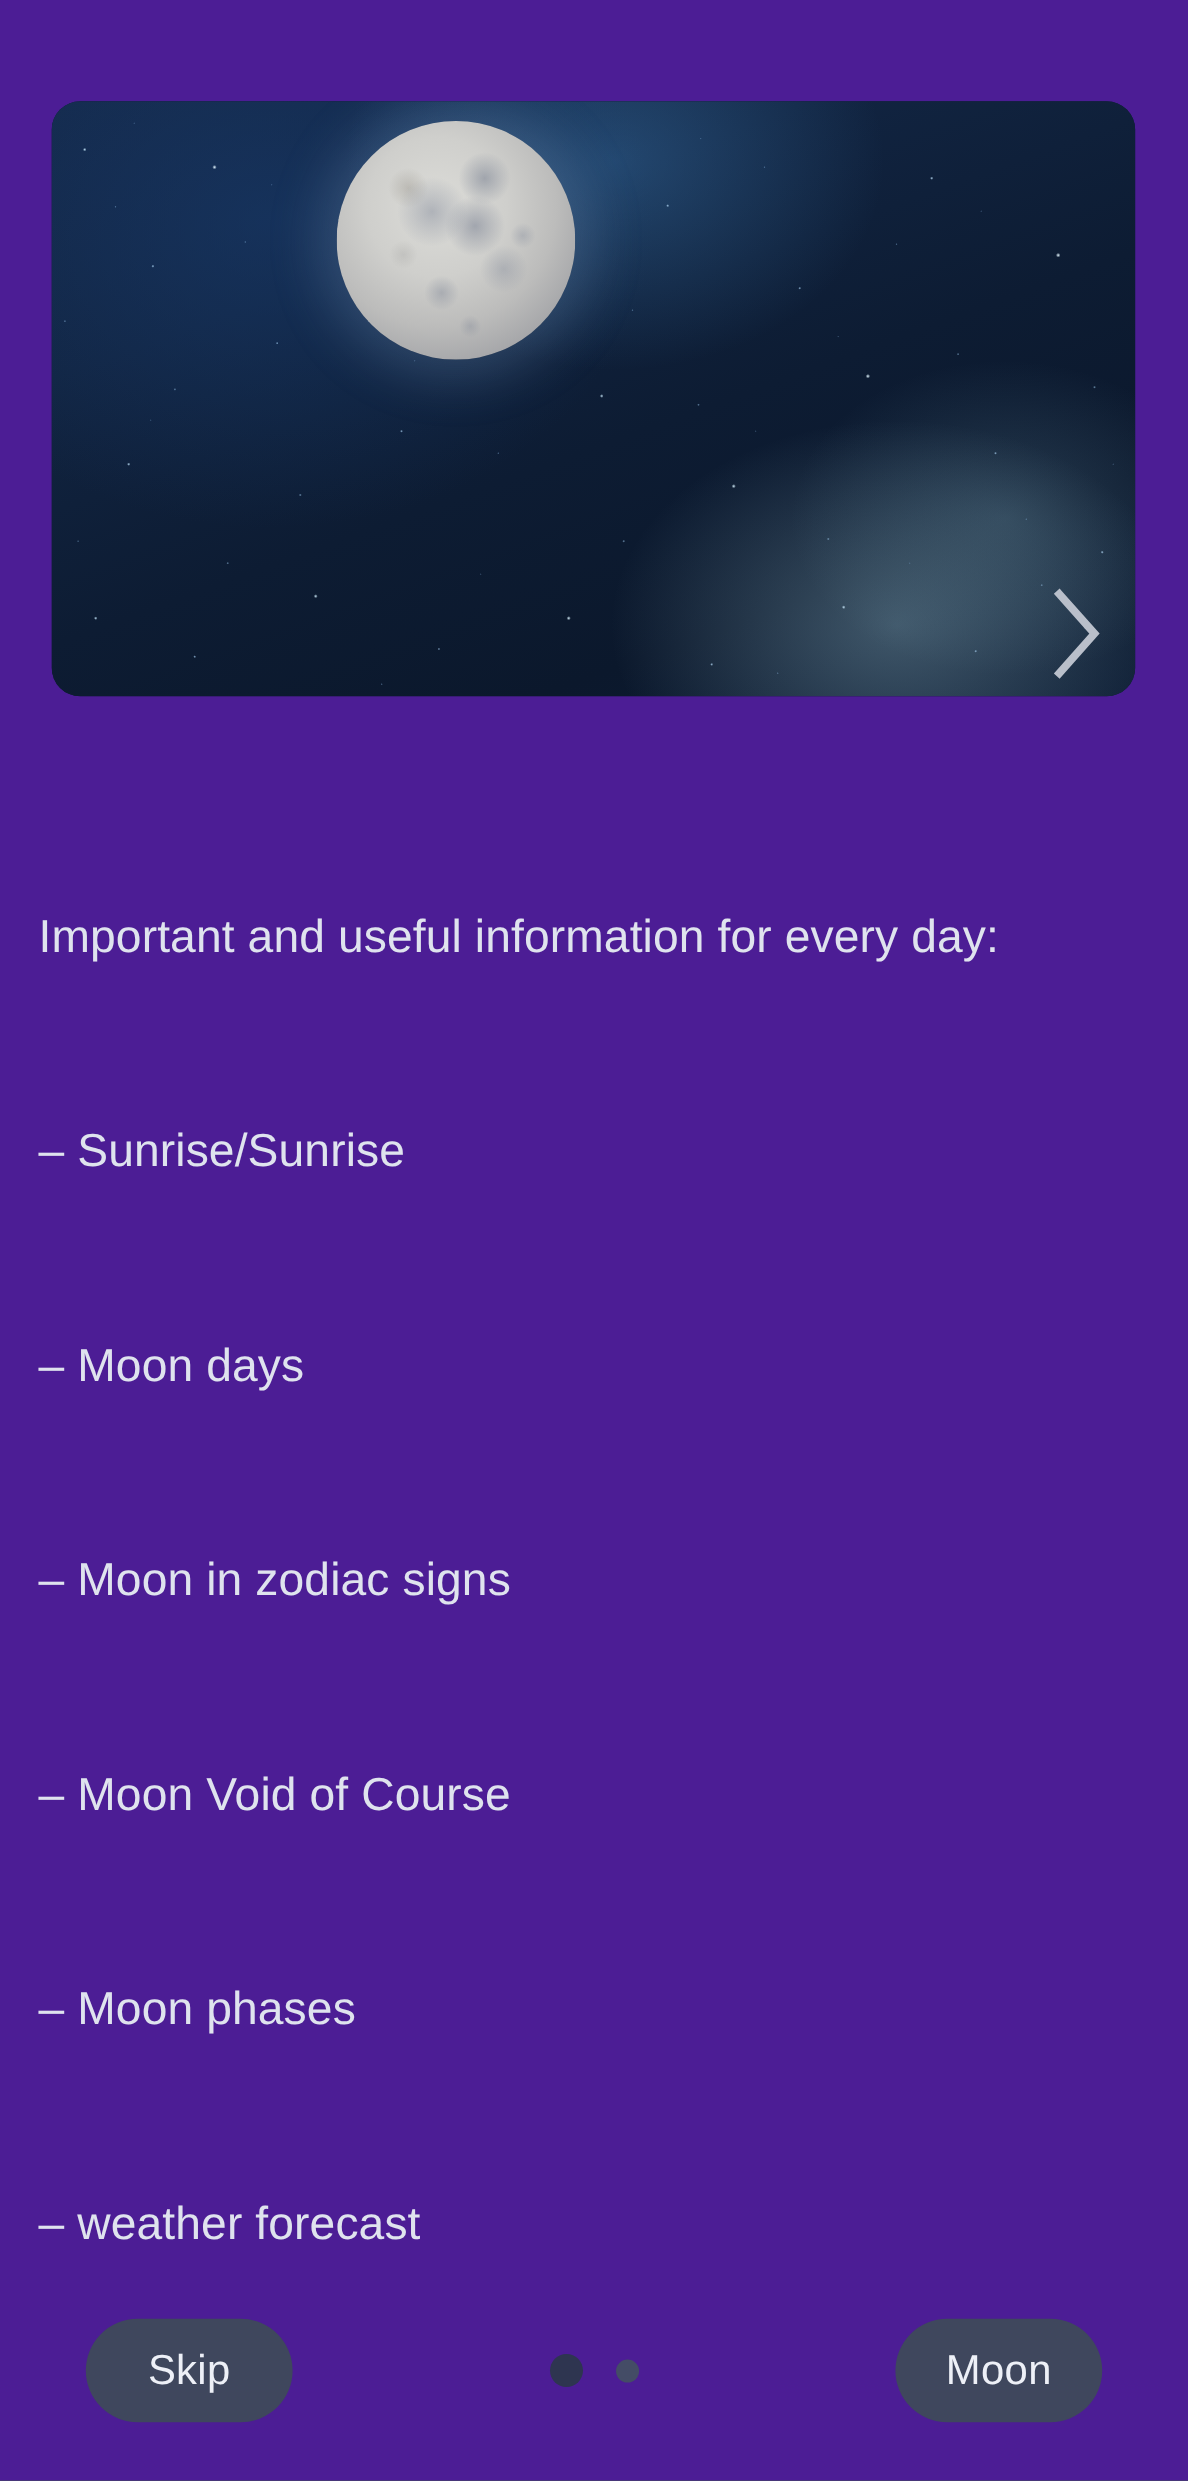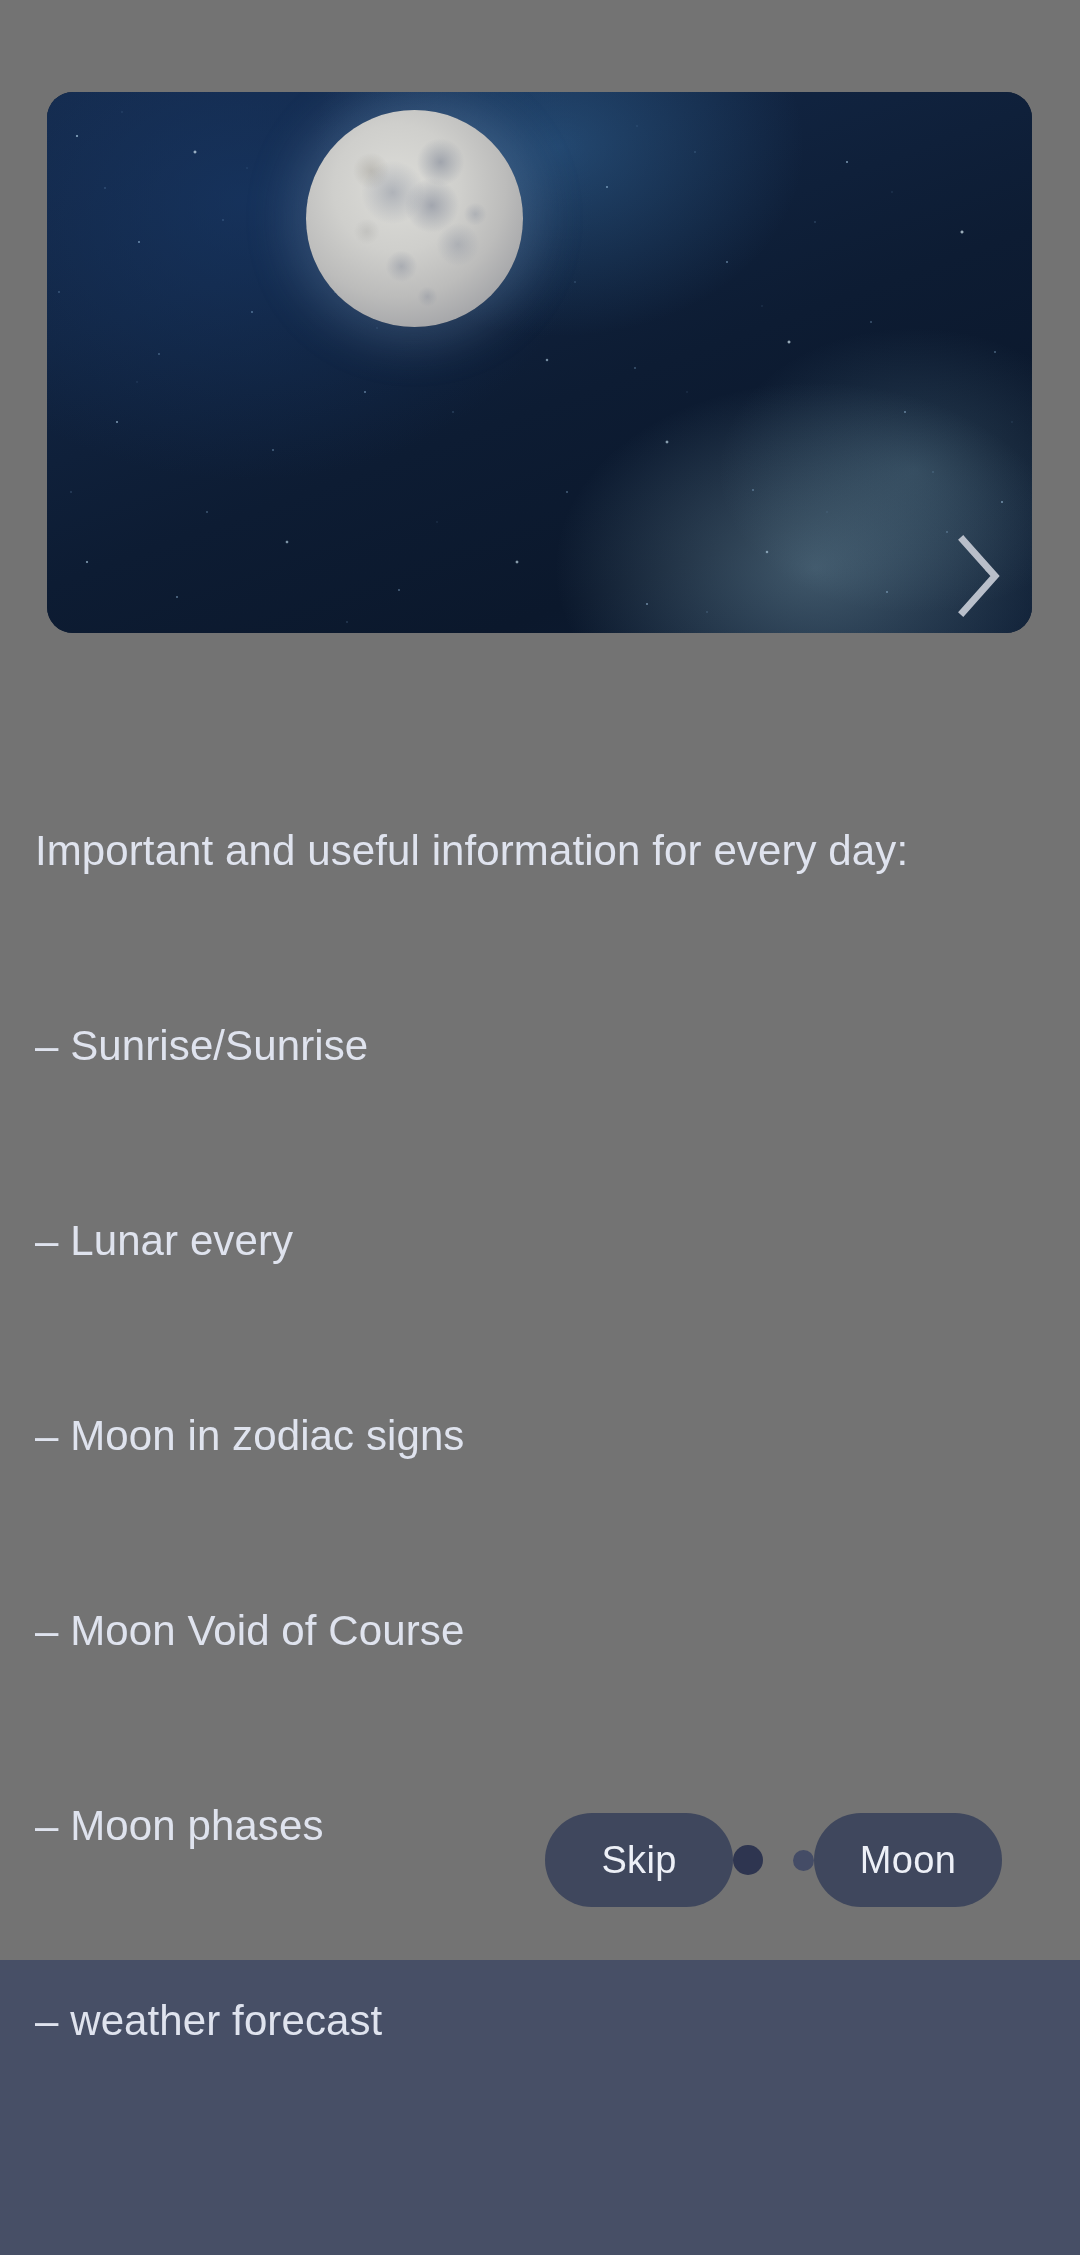--- a/index.html
+++ b/index.html
@@ -8,22 +8,22 @@
     width: 1080px;
     height: 2255px;
     background: #474f66;
     font-family: "Liberation Sans", sans-serif;
     overflow: hidden;
   }
 
   #screen {
     position: relative;
     width: 1080px;
-    height: 1960px;
-    background: #737373;
+    height: 2255px;
+    background: #4c1d95;
   }
 
   
   .hero-card {
     position: absolute;
     left: 47px;
     top: 92px;
     width: 985px;
     height: 541px;
     border-radius: 26px;
@@ -172,21 +172,21 @@
 
   
   .bottom-bar {
     position: absolute;
     left: 0;
     bottom: 0;
     width: 1080px;
     height: 200px;
     display: flex;
     align-items: center;
-    justify-content: flex-end;
+    justify-content: space-between;
     padding: 0 78px;
   }
 
   .nav-btn {
     min-width: 188px;
     height: 94px;
     border: none;
     border-radius: 48px;
     background: #3f475d;
     color: #edf0f7;
@@ -235,21 +235,21 @@
     <div class="hero-chevron">
       <svg width="46" height="84" viewBox="0 0 46 84" fill="none">
         <path d="M6 6 L38 42 L6 78" stroke="#b9bfca" stroke-width="7" stroke-linecap="square" stroke-linejoin="miter" fill="none"></path>
       </svg>
     </div>
   </div>
 
   <div class="body-text">
     <span class="list-line">Important and useful information for every day:</span>
     <span class="list-line">– Sunrise/Sunrise</span>
-    <span class="list-line">– Lunar every</span>
+    <span class="list-line">– Moon days</span>
     <span class="list-line">– Moon in zodiac signs</span>
     <span class="list-line">– Moon Void of Course</span>
     <span class="list-line">– Moon phases</span>
     <span class="list-line">– weather forecast</span>
     
     
   </div>
 
   <div class="bottom-bar">
     <button class="nav-btn">Skip</button>

